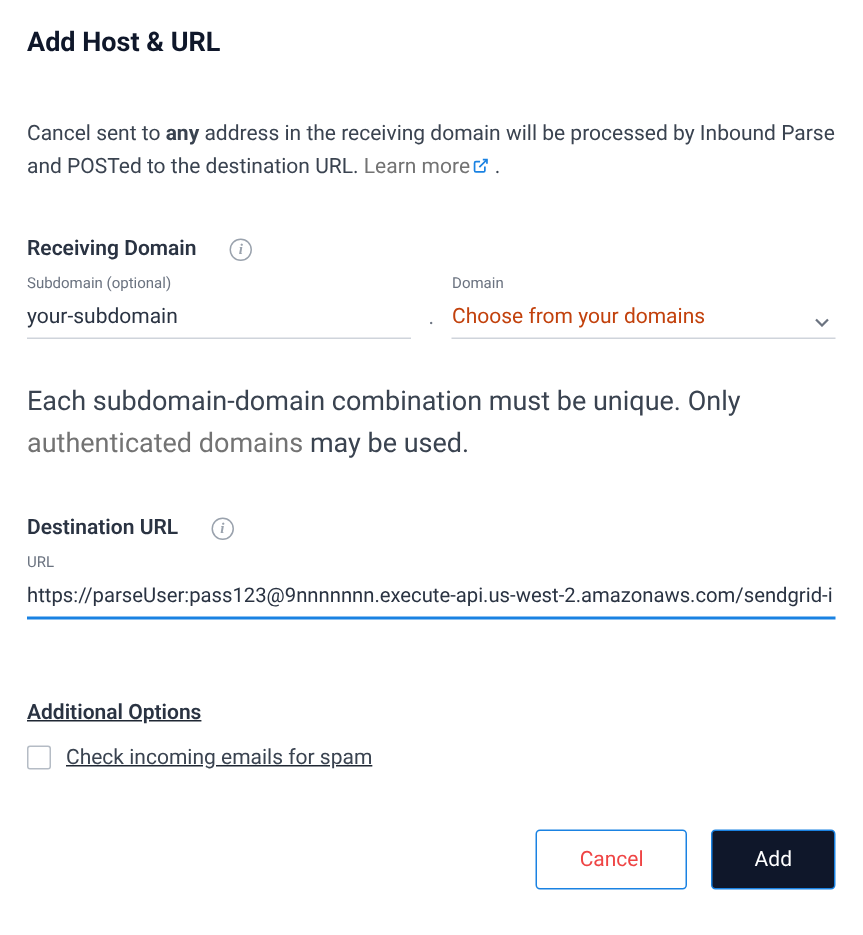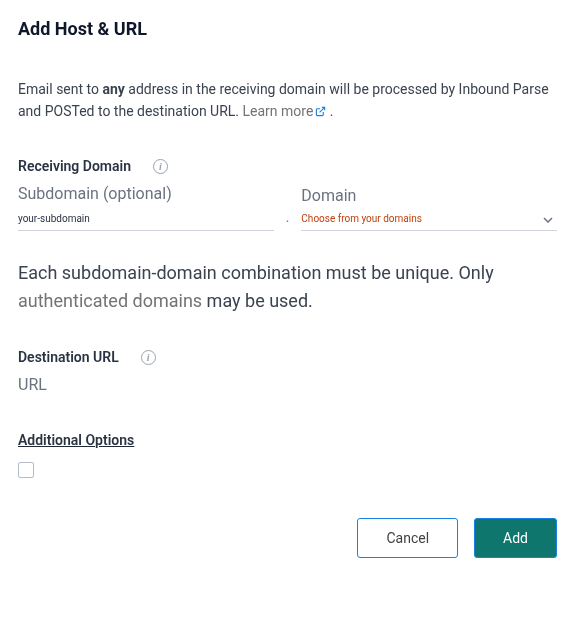--- a/index.html
+++ b/index.html
@@ -59,30 +59,30 @@
     line-height: 1;
   }
   .row {
     display: flex;
     align-items: flex-end;
     gap: 12px;
     margin-bottom: 28px;
   }
   .field-col { flex: 1; }
   .field-label {
-    font-size: 16px;
+    font-size: 10px;
     color: #6b7380;
     margin-bottom: 4px;
     display: block;
   }
   .text-input {
     width: 100%;
     border: none;
     border-bottom: 1px solid #cfd4db;
-    font-size: 10px;
+    font-size: 14px;
     padding: 4px 0 6px 0;
     outline: none;
     font-family: inherit;
     color: #2a3342;
   }
   .select-wrap {
     position: relative;
   }
   .select-placeholder {
     color: #c2410c;
@@ -97,21 +97,21 @@
     color: #6b7380;
     font-size: 14px;
     padding-bottom: 6px;
   }
   .helper {
     font-size: 18px;
     color: #3a4350;
     line-height: 1.55;
     margin-bottom: 34px;
   }
-  .url-block { margin-bottom: 38px; }
+  .url-block { margin-bottom: 54px; }
   .url-input {
     width: 100%;
     border: none;
     border-bottom: 2px solid #1a82e2;
     font-size: 13.5px;
     padding: 4px 0 6px 0;
     outline: none;
     font-family: inherit;
     color: #2a3342;
     white-space: nowrap;
@@ -148,35 +148,35 @@
   .btn {
     font-size: 14px;
     padding: 11px 28px;
     border-radius: 3px;
     cursor: pointer;
     font-family: inherit;
   }
   .btn-secondary {
     background: #fff;
     border: 1px solid #1a82e2;
-    color: #404040;
+    color: #ef4444;
   }
   .btn-primary {
-    background: #0f766e;
+    background: #0f172a;
     border: 1px solid #1a82e2;
     color: #fff;
   }
 </style>
 </head>
 <body>
 
 <h1>Add Host &amp; URL</h1>
 
 <p class="intro">
-  <span>Email sent to </span><b>any</b><span> address in the receiving domain will be processed by Inbound Parse and POSTed to the destination URL. </span><a href="#" class="link"><span>Learn more</span><svg class="ext-icon" viewBox="0 0 24 24" fill="none" stroke="#1a82e2" stroke-width="2.5">
+  <span>Cancel sent to </span><b>any</b><span> address in the receiving domain will be processed by Inbound Parse and POSTed to the destination URL. </span><a href="#" class="link"><span>Learn more</span><svg class="ext-icon" viewBox="0 0 24 24" fill="none" stroke="#1a82e2" stroke-width="2.5">
         <path d="M18 13v6a2 2 0 0 1-2 2H5a2 2 0 0 1-2-2V8a2 2 0 0 1 2-2h6"></path>
         <polyline points="15 3 21 3 21 9"></polyline>
         <line x1="10" y1="14" x2="21" y2="3"></line>
       </svg></a><span> .</span>
 </p>
 
 <div class="section-title">
   <span>Receiving Domain</span>
   <span class="info-icon">i</span>
 </div>
@@ -202,25 +202,27 @@
   <span>Each subdomain-domain combination must be unique. Only </span><a href="#" class="link">authenticated domains</a><span> may be used.</span>
 </p>
 
 <div class="section-title">
   <span>Destination URL</span>
   <span class="info-icon">i</span>
 </div>
 
 <div class="url-block">
   <label class="field-label">URL</label>
+  <input class="url-input" type="text" value="https://parseUser:pass123@9nnnnnnn.execute-api.us-west-2.amazonaws.com/sendgrid-i" style="">
 </div>
 
 <div class="options">
   <div class="opt-title">Additional Options</div>
   <label class="checkbox-row">
     <span class="cb"></span>
+    <span>Check incoming emails for spam</span>
   </label>
 </div>
 
 <div class="footer">
   <button class="btn btn-secondary">Cancel</button>
   <button class="btn btn-primary">Add</button>
 </div>
 
 </body></html>

